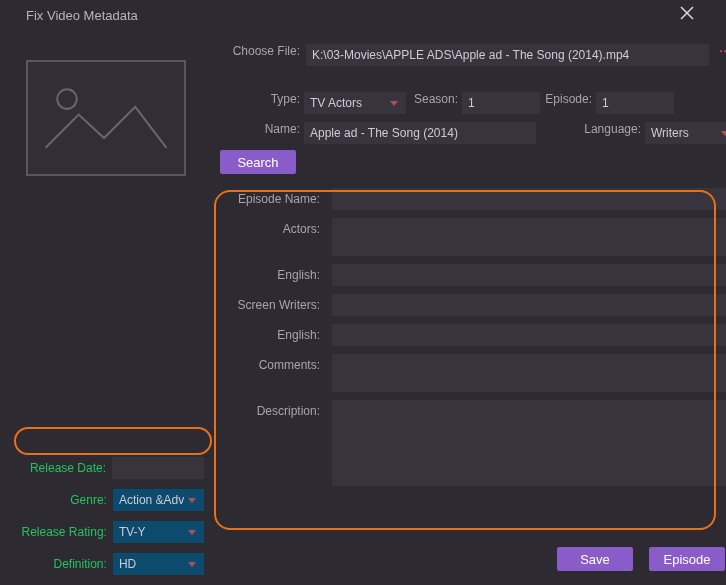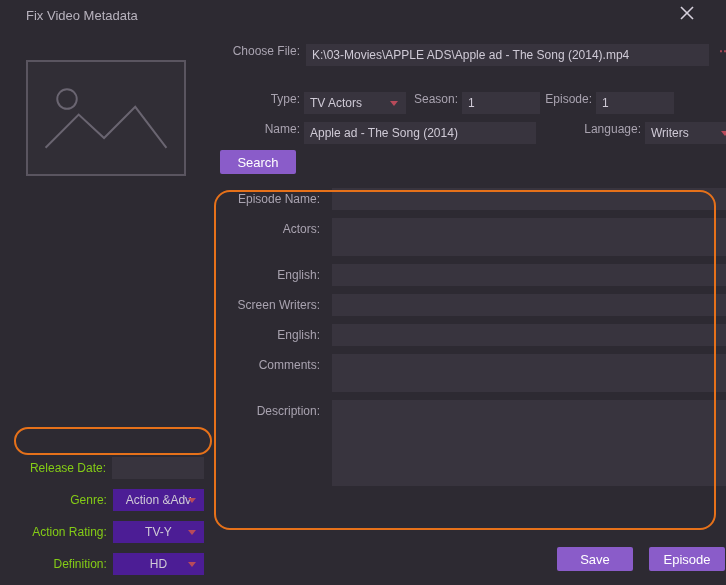--- a/index.html
+++ b/index.html
@@ -46,29 +46,29 @@
   .thumb svg { position:absolute; inset:0; }
   .spacer { flex: 1; }
   .left-fields {
     display: flex;
     flex-direction: column;
     gap: 10px;
     padding: 0 4px 0 0;
   }
   .row { display: flex; align-items: center; gap: 6px; }
   .row.right-align { justify-content: flex-end; }
-  .left-label { width: 100px; text-align: right; font-size: 12px; color:#84cc16;}
+  .left-label { width: 100px; text-align: right; font-size: 12px; color:#22c55e;}
   .left-input {
     height: 22px; width: 92px;
     background:#38343e; border:none; color:#cfcad6; padding: 0 6px; font-size:12px;
   }
   .left-select {
     height:22px; width: 92px;
-    background:#4c1d95; border:none; color:#cfcad6; padding:0 6px;font-size:12px;
-    display:flex; align-items:center; justify-content:center; cursor:pointer;
+    background:#0c4a6e; border:none; color:#cfcad6; padding:0 6px;font-size:12px;
+    display:flex; align-items:center; justify-content:flex-start; cursor:pointer;
     position:relative;
   }
   .left-select::after{
     content:""; border-left:4px solid transparent; border-right:4px solid transparent;
     border-top:5px solid #b84a5a; position:absolute; right:8px; top:9px;
   }
   .highlight-ring {
     border:2px solid #e6711a; border-radius:16px; position:absolute;
   }
   .ring-release { left:14px; top:427px; width:198px; height:28px; z-index:5;}
@@ -148,21 +148,21 @@
         <span class="left-label">Release Date:</span>
         <input class="left-input" value="" style="">
       </div>
       <div class="row right-align">
         <span class="left-label">Genre:</span>
         <div class="left-select">
             <span>Action &amp;Adv</span>
           </div>
       </div>
       <div class="row right-align">
-        <span class="left-label">Action Rating:</span>
+        <span class="left-label">Release Rating:</span>
         <div class="left-select">
             <span>TV-Y</span>
           </div>
       </div>
       <div class="row right-align">
         <span class="left-label">Definition:</span>
         <div class="left-select">
             <span>HD</span>
           </div>
       </div>

